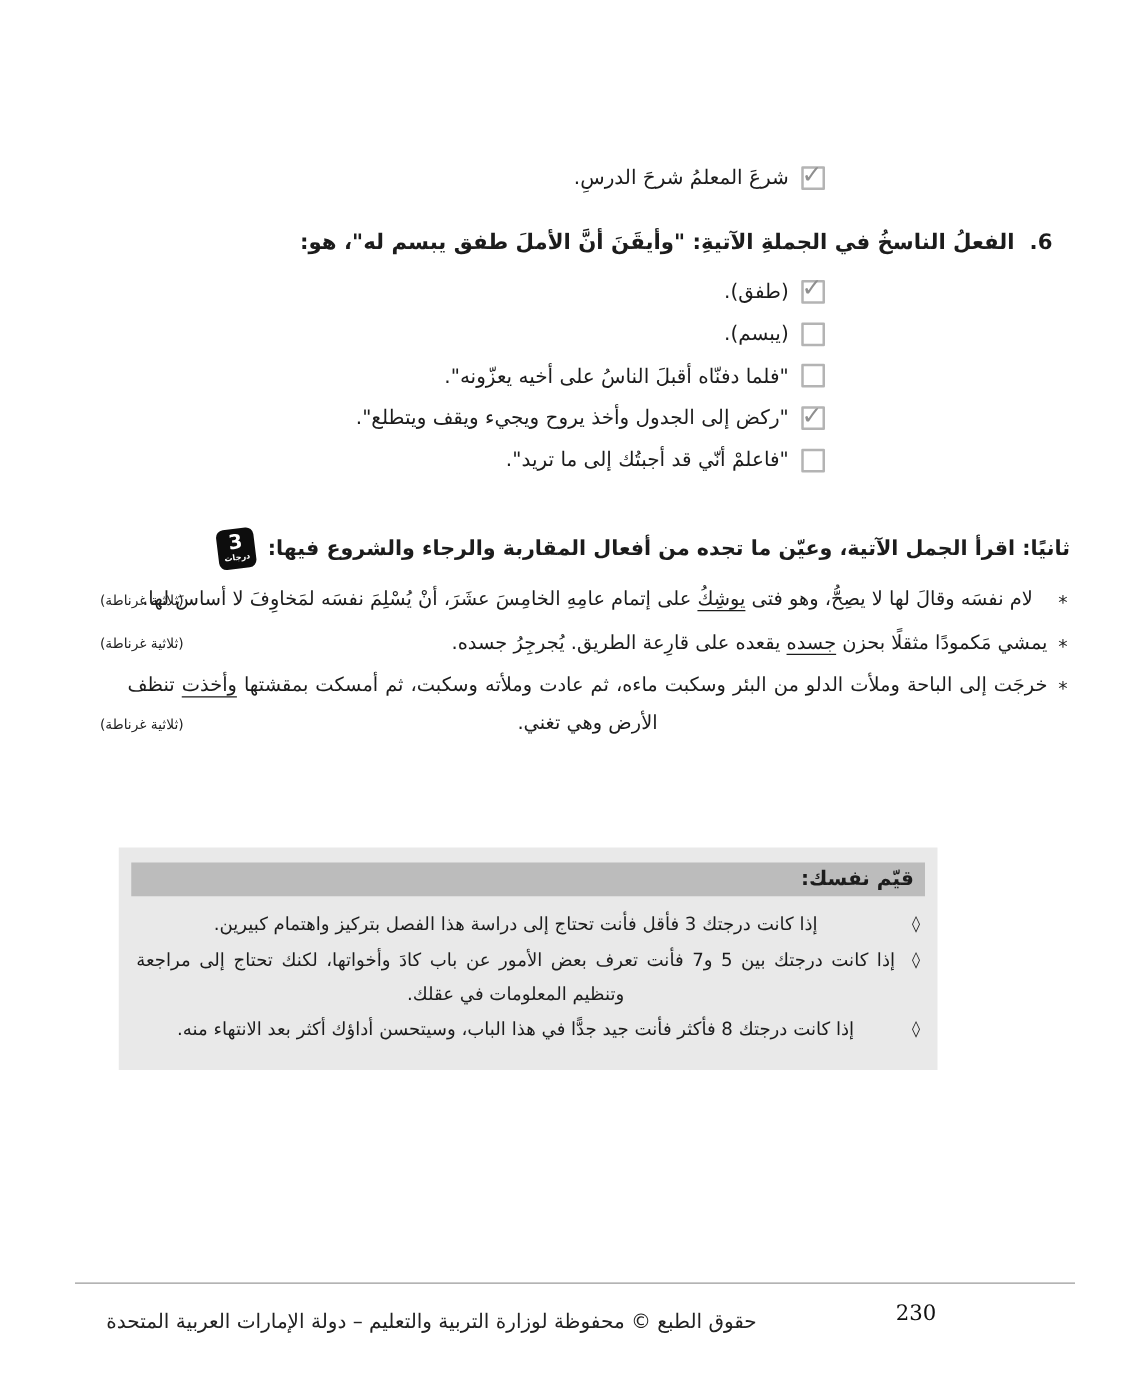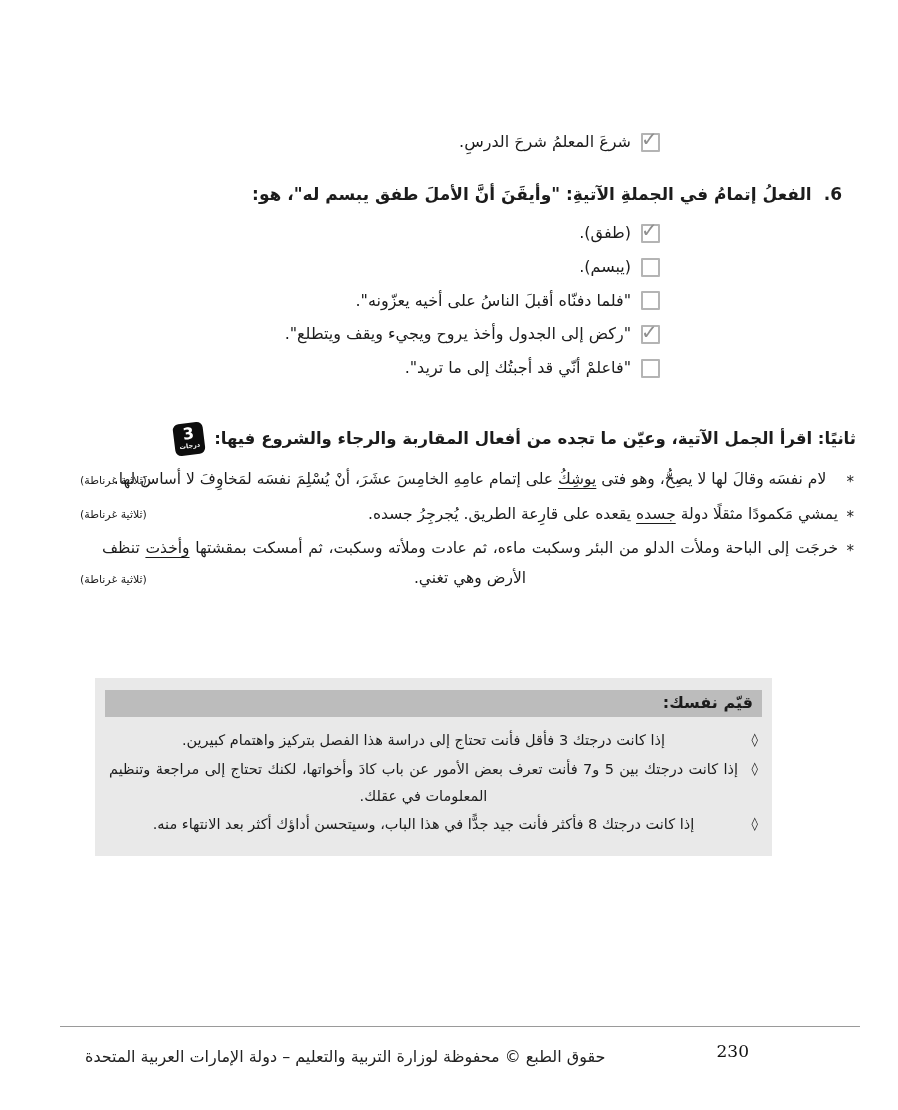--- a/index.html
+++ b/index.html
@@ -48,21 +48,21 @@
   }
   .bullet .bmark{position:absolute;right:0;top:3px;font-size:15px;color:#222;}
   .bullet .btext{display:block;text-align:justify;text-align-last:center;}
   .bullet.single .btext{text-align:right;text-align-last:right;}
   .u{text-decoration:underline;text-underline-offset:4px;text-decoration-thickness:1px;}
   .attrib{
     position:absolute;left:-2px;bottom:4px;font-size:11px;color:#222;white-space:nowrap;margin-left:44px;
   }
 
   .assess-box{
-    margin:84px 88px 0 57px;background:#e9e9e9;padding:12px 10px 16px 10px;
+    margin:84px 110px 0 57px;background:#e9e9e9;padding:12px 10px 16px 10px;
     box-sizing:border-box;
   }
   .assess-title-bar{
     background:#bcbcbc;padding:3px 9px 5px 9px;font-weight:700;font-size:16px;
     margin-bottom:10px;
   }
   .assess-item{
     display:flex;gap:8px;align-items:flex-start;
     font-size:14.5px;line-height:1.85;margin:0 4px 2px 4px;
   }
@@ -87,21 +87,21 @@
 <div class="content">
 
   <div class="option-row intro-row">
     <span class="cbx">
         <span class="check">✓</span>
       </span>
     <span>شرعَ المعلمُ شرحَ الدرسِ.</span>
   </div>
 
   <div class="question">
-    <span class="qnum">6.</span><span>الفعلُ إتمامُ في الجملةِ الآتيةِ: "وأيقَنَ أنَّ الأملَ طفق يبسم له"، هو:</span>
+    <span class="qnum">6.</span><span>الفعلُ الناسخُ في الجملةِ الآتيةِ: "وأيقَنَ أنَّ الأملَ طفق يبسم له"، هو:</span>
   </div>
   <div class="option-row">
     <span class="cbx">
         <span class="check">✓</span>
       </span>
     <span>(طفق).</span>
   </div>
   <div class="option-row">
     <span class="cbx">
         <span class="check"></span>
@@ -137,21 +137,21 @@
   </div>
 
   <div class="bullet">
     <span class="bmark">*</span>
     <span class="btext"><span>لام نفسَه وقالَ لها لا يصِحُّ، وهو فتى </span><span class="u">يوشِكُ</span><span> على إتمام عامِهِ الخامِسَ عشَرَ، أنْ يُسْلِمَ نفسَه لمَخاوِفَ لا أساسَ لها.</span></span>
     <span class="attrib">(ثلاثية غرناطة)</span>
   </div>
 
   <div class="bullet single">
     <span class="bmark">*</span>
-    <span class="btext"><span>يمشي مَكمودًا مثقلًا دولة </span><span class="u">جسده</span><span> يقعده على قارِعة الطريق. يُجرجِرُ جسده.</span></span>
+    <span class="btext"><span>يمشي مَكمودًا مثقلًا بحزن </span><span class="u">جسده</span><span> يقعده على قارِعة الطريق. يُجرجِرُ جسده.</span></span>
     <span class="attrib">(ثلاثية غرناطة)</span>
   </div>
 
   <div class="bullet">
     <span class="bmark">*</span>
     <span class="btext"><span>خرجَت إلى الباحة وملأت الدلو من البئر وسكبت ماءه، ثم عادت وملأته وسكبت، ثم أمسكت بمقشتها </span><span class="u">وأخذت</span><span> تنظف الأرض وهي تغني.</span></span>
     <span class="attrib">(ثلاثية غرناطة)</span>
   </div>
 
   <div class="assess-box">

